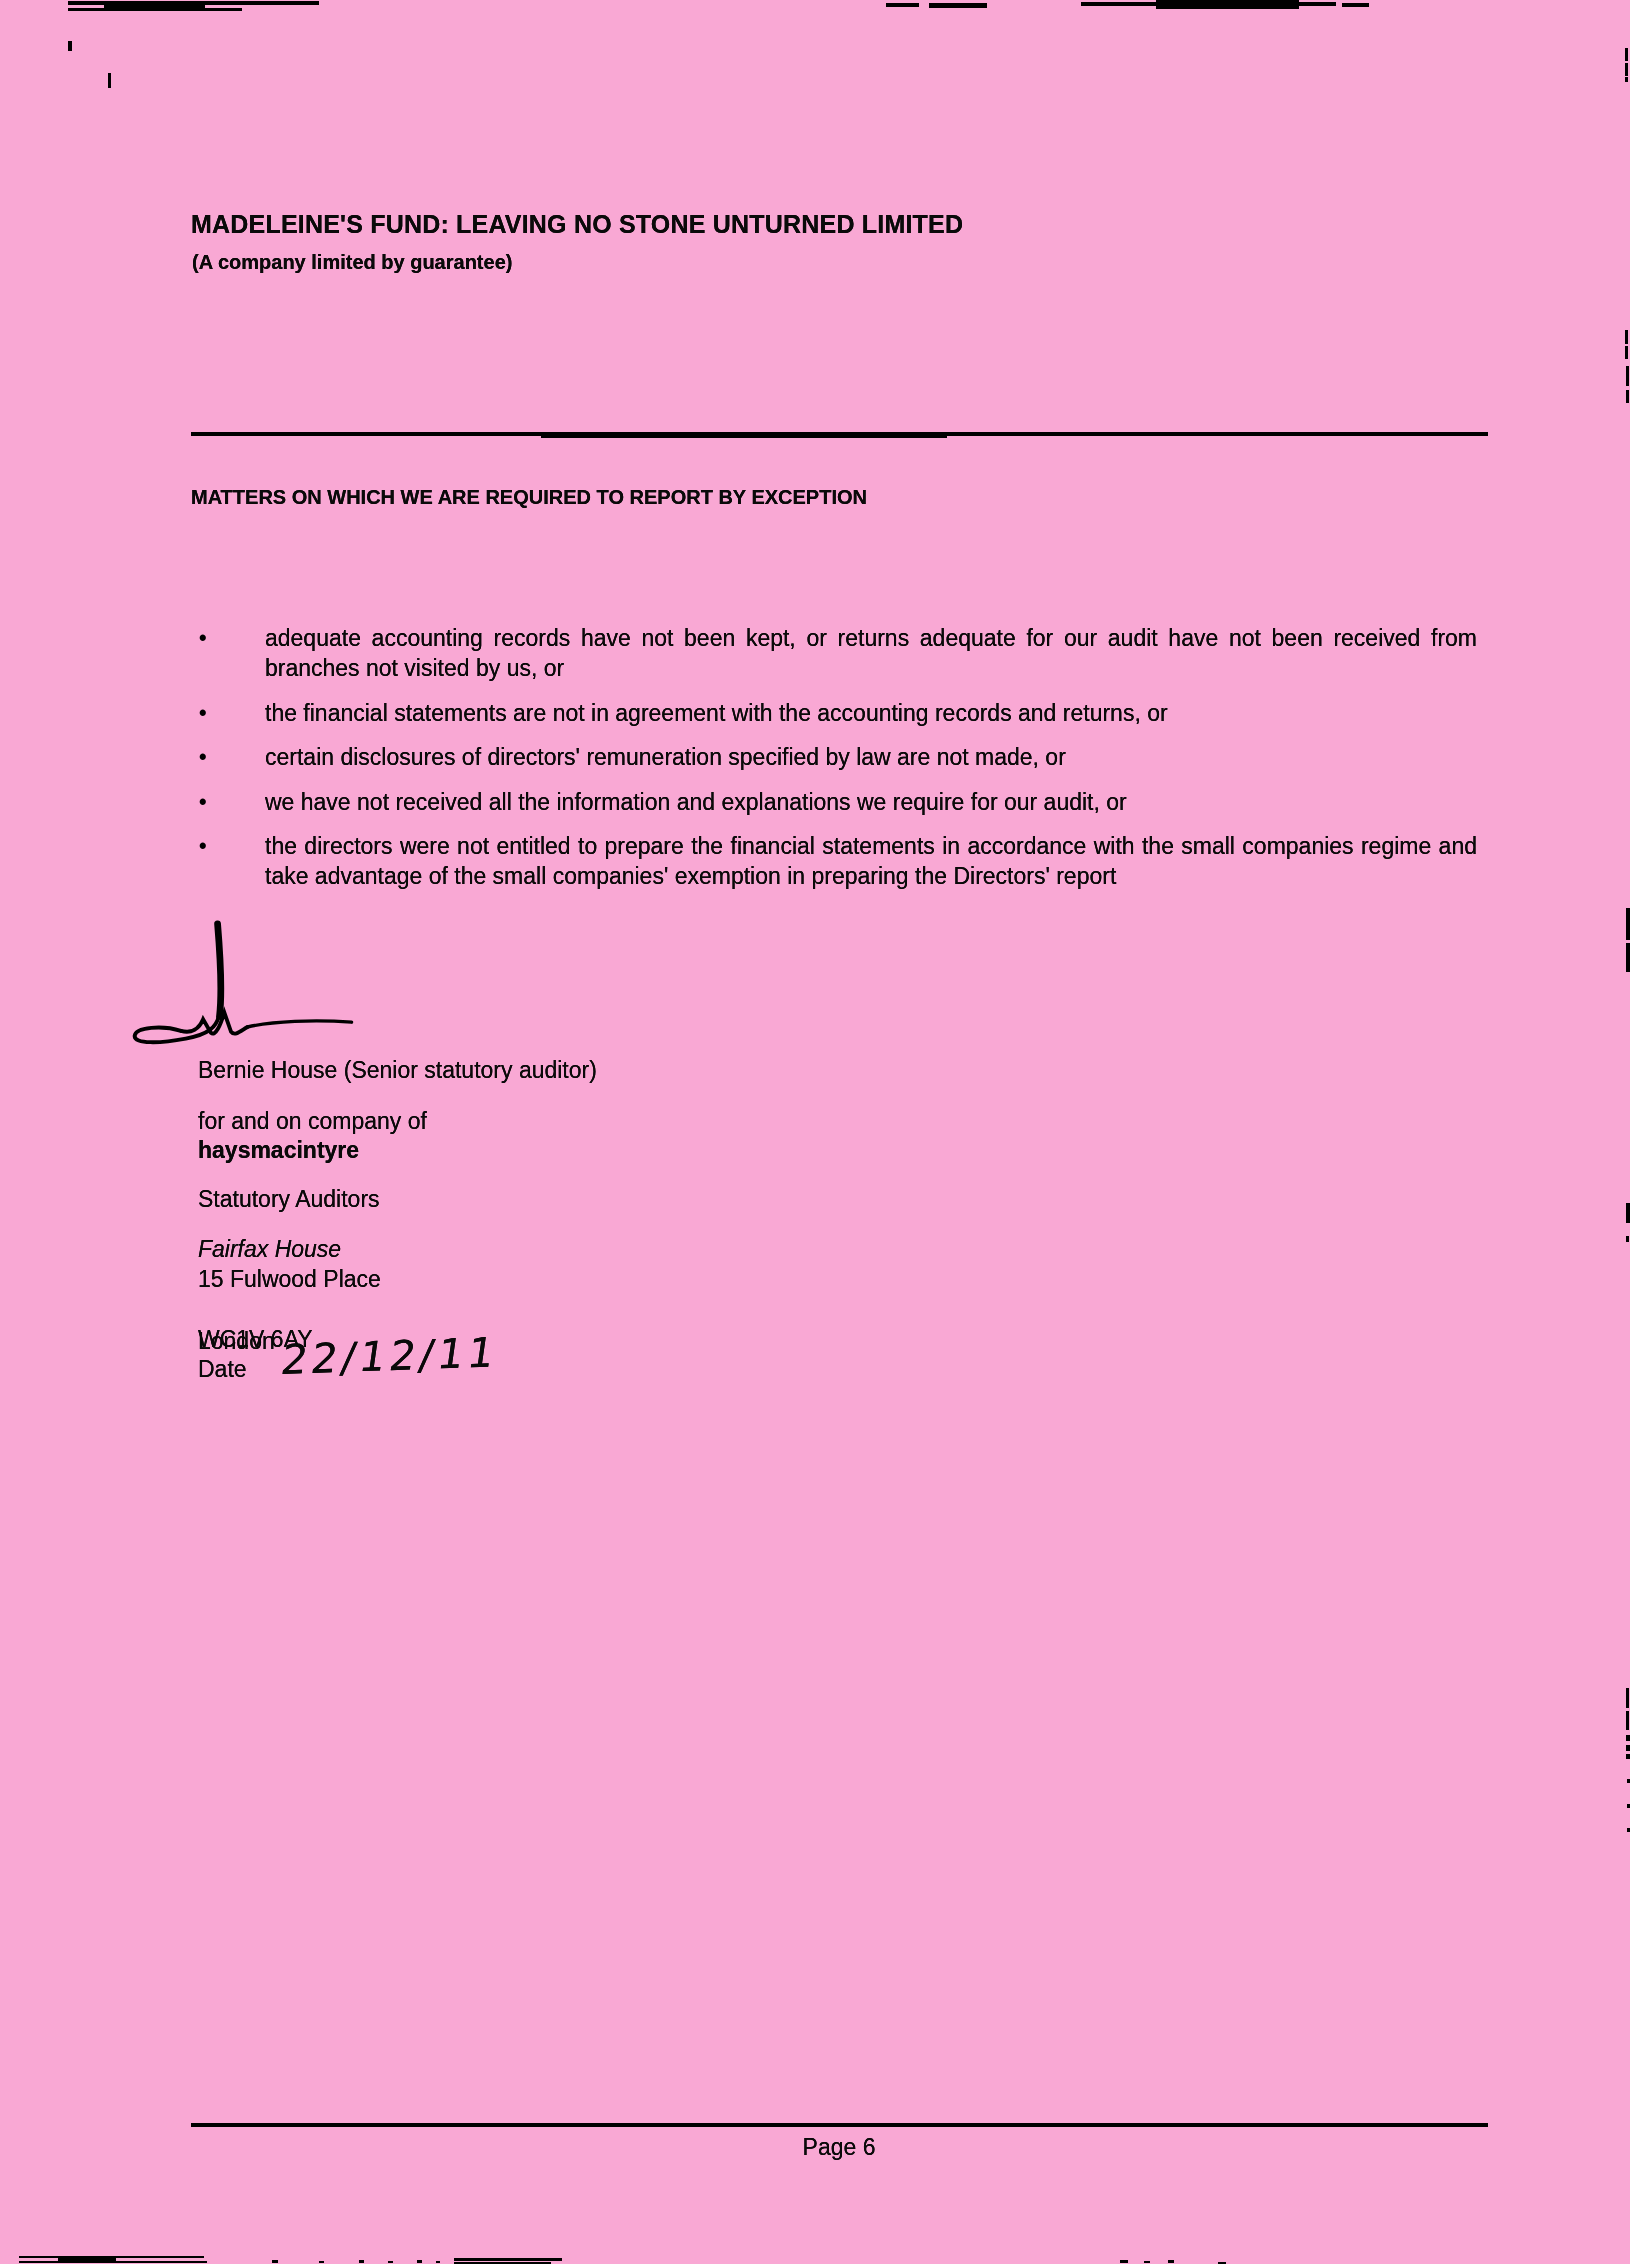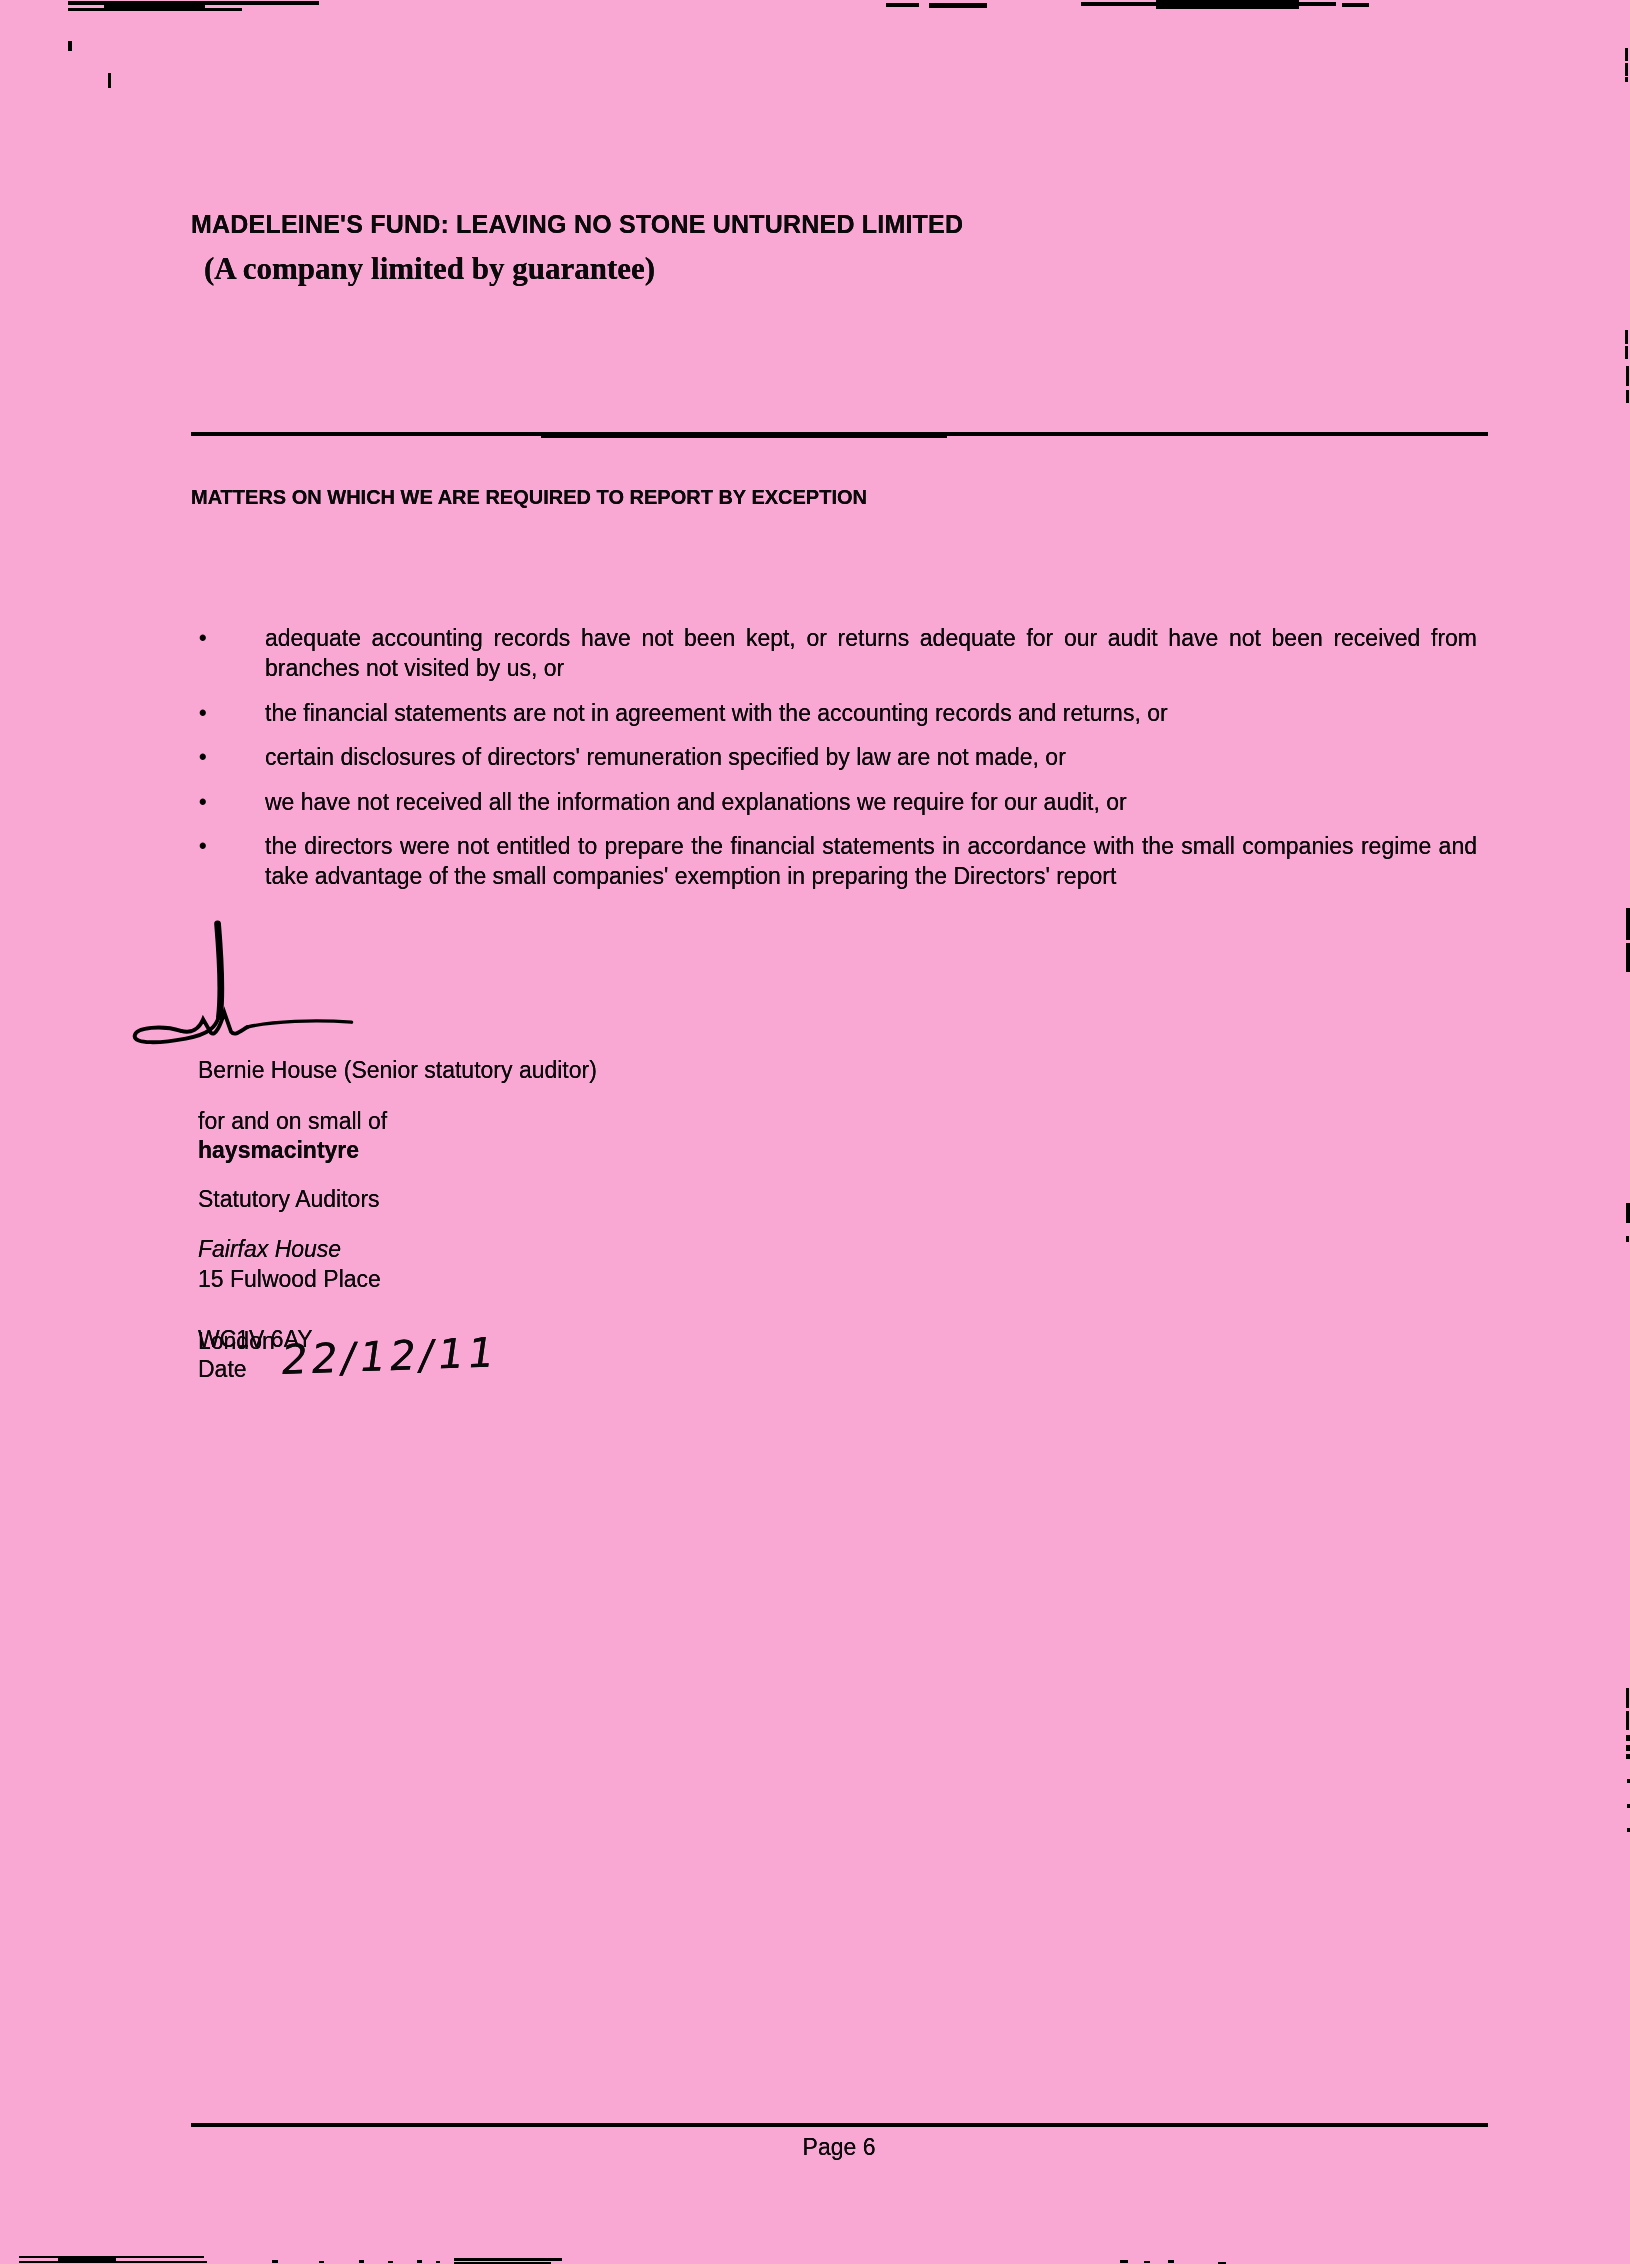--- a/index.html
+++ b/index.html
@@ -8,21 +8,21 @@
     width:1631px;height:2264px;
     background:#f9a8d4;
     font-family:"Liberation Sans",sans-serif;
     color:#000;
     overflow:hidden;
     margin:0 auto;
   }
   .txt{position:absolute;color:#0a0a0a;text-shadow:0 0 0.6px #000;}
   .bold{font-weight:bold;}
   .doc-title{left:191px;top:210px;font-size:25px;letter-spacing:0.2px;}
-  .doc-subtitle{left:204px;top:251px;font-size:31px;font-family:Liberation Serif, serif;}
+  .doc-subtitle{left:192px;top:251px;font-size:20px;}
   .report-heading{left:191px;top:351px;width:1294px;font-size:24px;line-height:31px;text-align:justify;}
   .rule{position:absolute;background:#000;}
   .section-heading{left:191px;top:486px;font-size:20px;}
   .intro{left:191px;top:549px;width:1294px;font-size:23px;line-height:30px;text-align:justify;}
   .bullets{position:absolute;left:191px;top:623px;width:1294px;}
   .bullet-item{position:relative;margin-bottom:14.5px;}
   .bullet-dot{position:absolute;left:7.7px;top:0;font-size:23px;line-height:30px;}
   .bullet-text{display:block;margin-left:74px;width:1212px;font-size:23px;line-height:30px;text-align:justify;color:#0a0a0a;text-shadow:0 0 0.6px #000;}
   .sig-line{font-size:23px;}
   .handwriting{
@@ -107,21 +107,21 @@
   </div>
 
   <svg style="left:126px;top:912px;" width="241" height="150" viewBox="0 0 250 155">
     <path d="M95 12 C 98 48, 100 82, 97 108" stroke="#000" stroke-width="7" fill="none" stroke-linecap="round"></path>
     <path d="M97 104 C 95 120, 84 127, 62 131 C 36 136, 8 137, 9 128 C 10 119, 38 117, 57 123" stroke="#000" stroke-width="4" fill="none" stroke-linecap="round"></path>
     <path d="M57 123 C 68 126, 76 121, 80 111 L 88 125 C 93 129, 98 117, 102 104 L 109 124 C 113 129, 119 123, 126 119" stroke="#000" stroke-width="4" fill="none" stroke-linecap="round"></path>
     <path d="M126 119 C 152 113, 195 111, 234 114" stroke="#000" stroke-width="3.5" fill="none" stroke-linecap="round"></path>
   </svg>
 
   <div class="txt sig-line" style="left:198px;top:1057px;">Bernie House (Senior statutory auditor)</div>
-  <div class="txt sig-line" style="left:198px;top:1108px;">for and on small of</div>
+  <div class="txt sig-line" style="left:198px;top:1108px;">for and on company of</div>
   <div class="txt sig-line bold" style="left:198px;top:1137px;">haysmacintyre</div>
   <div class="txt sig-line" style="left:198px;top:1186px;">Statutory Auditors</div>
 
   <div class="txt sig-line" style="left:198px;top:1236px;font-style:italic;">Fairfax House</div>
   <div class="txt sig-line" style="left:198px;top:1266px;">15 Fulwood Place</div>
   <div class="txt sig-line" style="left:198px;top:1328px;">London</div>
   <div class="txt sig-line" style="left:198px;top:1326px;">WC1V 6AY</div>
 
   <div class="txt sig-line" style="left:198px;top:1356px;">Date</div>
   <div class="txt handwriting" style="left:278px;top:1336px;">22/12/11</div>

